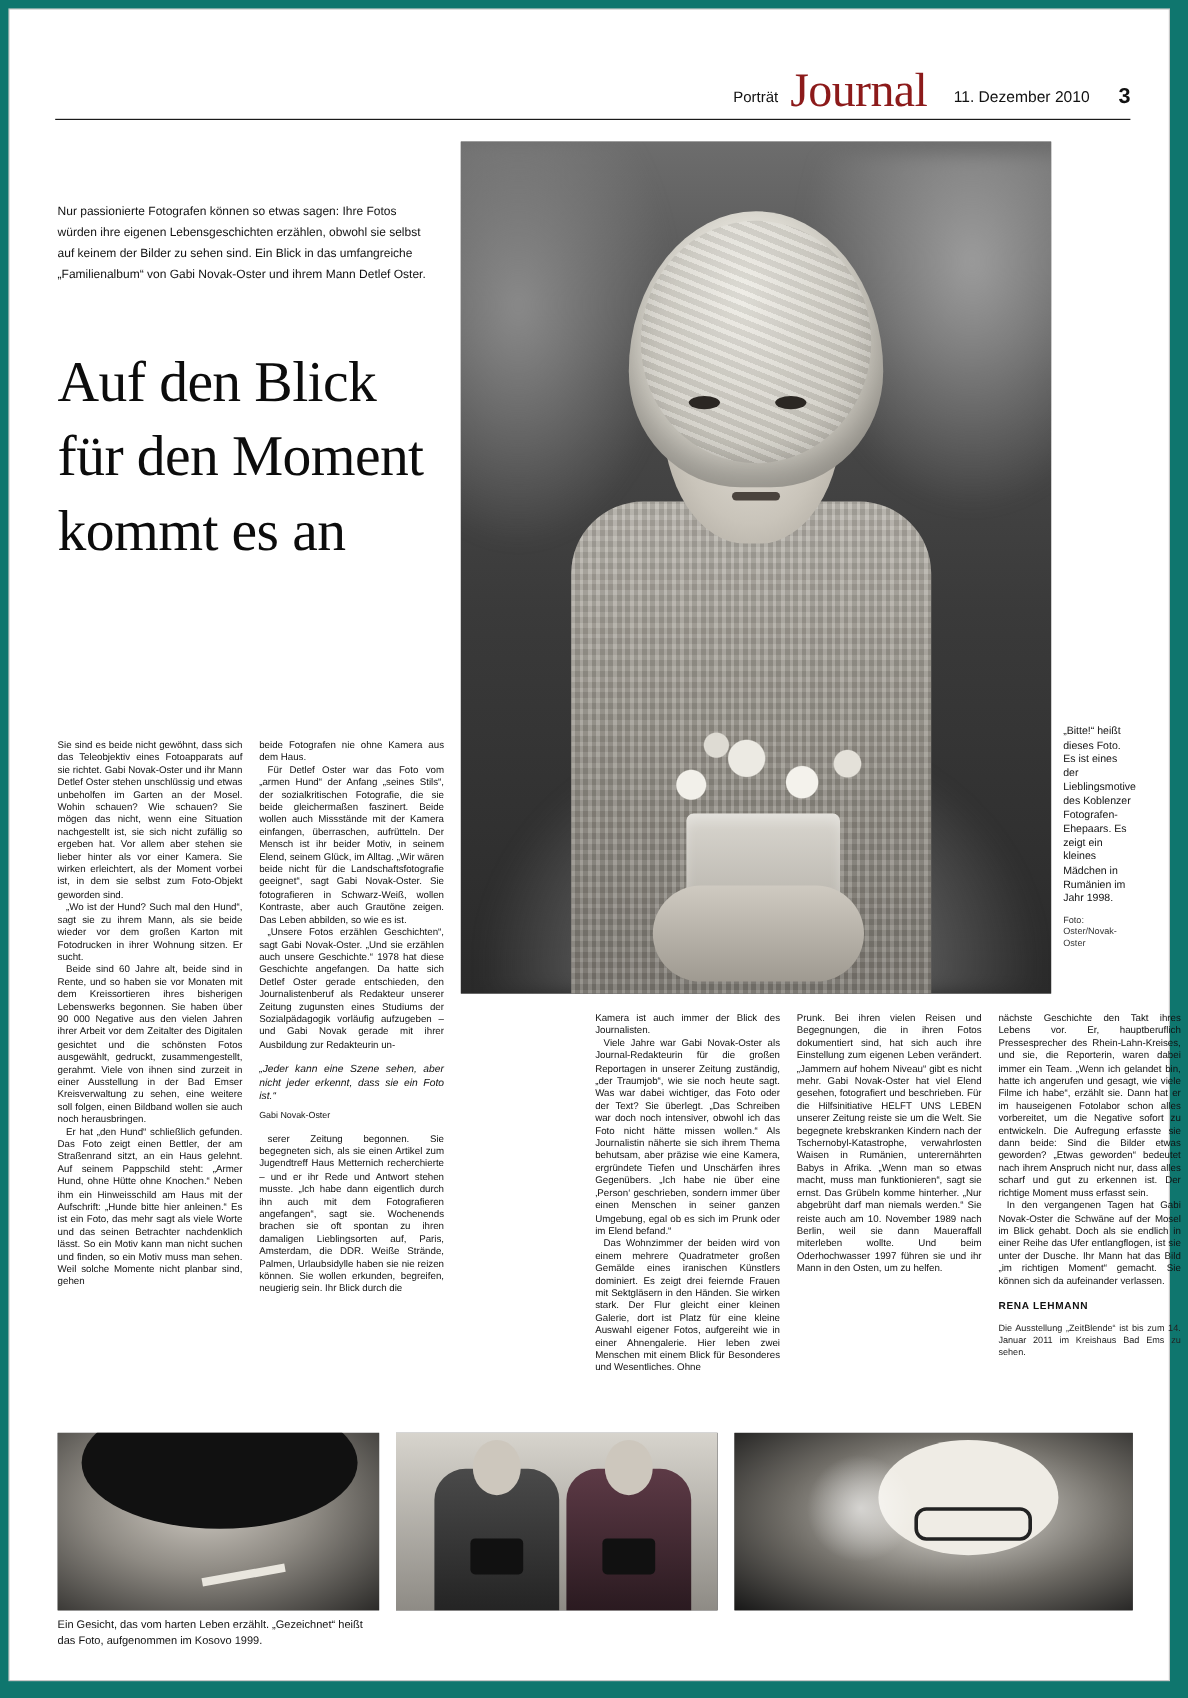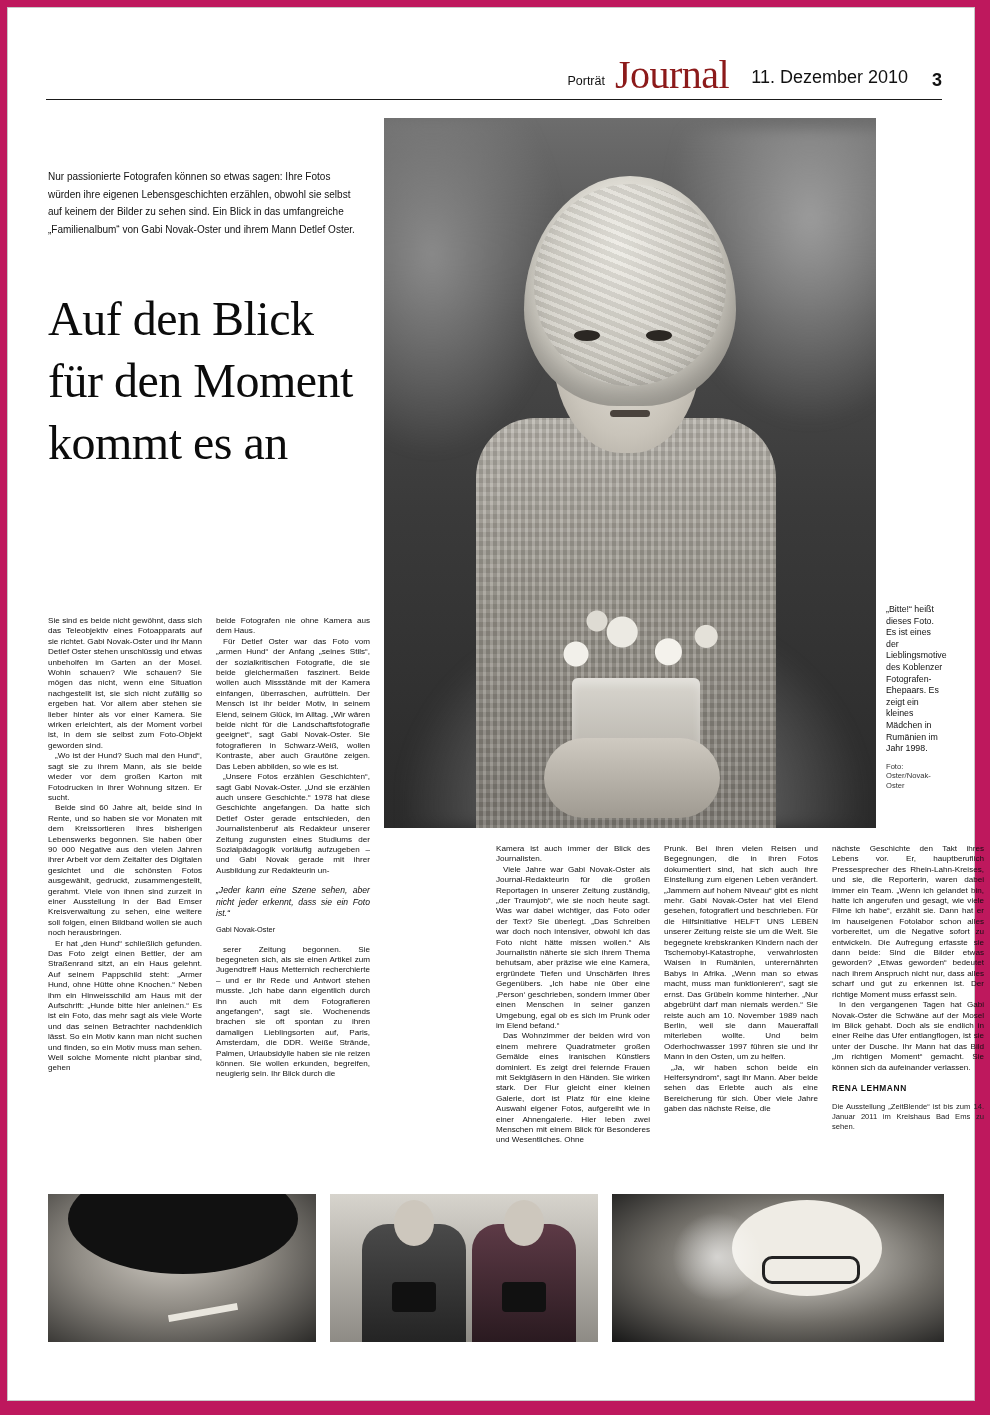--- a/index.html
+++ b/index.html
@@ -1,38 +1,38 @@
 <!DOCTYPE html>
 <html><head>
 <meta charset="utf-8">
 <style>
   html,body{margin:0;padding:0;background:#9a9a9a;}
   body{font-family:"Liberation Sans", sans-serif;}
   .page{
-    width:990px;height:1415px;background:#be185d;position:relative;
+    width:990px;height:1415px;background:#0f766e;position:relative;
     box-sizing:border-box;overflow:hidden;
   }
   .sheet{
     position:absolute;left:8px;top:8px;width:966px;height:1392px;
     background:#fff;box-shadow:0 0 0 1px #c8c8c8;box-sizing:border-box;
     padding:0;
   }
   
   .masthead{
     position:absolute;left:38px;top:40px;width:896px;height:52px;
     border-bottom:1px solid #1a1a1a;
     display:flex;align-items:flex-end;justify-content:flex-end;gap:10px;
     padding-bottom:4px;box-sizing:border-box;
   }
   .mh-left{font-size:12.5px;color:#111;padding-bottom:7px;}
   .mh-title{
     font-family:"Liberation Serif", serif;font-size:40px;line-height:40px;
     color:#8c1a1a;letter-spacing:-0.5px;
   }
-  .mh-date{font-size:18px;color:#111;padding-bottom:7px;margin-left:12px;}
+  .mh-date{font-size:13px;color:#111;padding-bottom:7px;margin-left:12px;}
   .mh-page{font-size:18px;font-weight:bold;color:#111;padding-bottom:4px;margin-left:14px;}
 
   
   .intro{
     position:absolute;left:40px;top:160px;width:310px;
     font-size:10px;line-height:17.5px;color:#111;
   }
   .headline{
     position:absolute;left:40px;top:280px;width:330px;
     font-family:"Liberation Serif", serif;
@@ -195,21 +195,20 @@
       </div>
 
       <div class="col c3">
         <p class="first">Kamera ist auch immer der Blick des Journalisten.</p>
         <p>Viele Jahre war Gabi Novak-Oster als Journal-Redakteurin für die großen Reportagen in unserer Zeitung zuständig, „der Traumjob“, wie sie noch heute sagt. Was war dabei wichtiger, das Foto oder der Text? Sie überlegt. „Das Schreiben war doch noch intensiver, obwohl ich das Foto nicht hätte missen wollen.“ Als Journalistin näherte sie sich ihrem Thema behutsam, aber präzise wie eine Kamera, ergründete Tiefen und Unschärfen ihres Gegenübers. „Ich habe nie über eine ‚Person‘ geschrieben, sondern immer über einen Menschen in seiner ganzen Umgebung, egal ob es sich im Prunk oder im Elend befand.“</p>
         <p>Das Wohnzimmer der beiden wird von einem mehrere Quadratmeter großen Gemälde eines iranischen Künstlers dominiert. Es zeigt drei feiernde Frauen mit Sektgläsern in den Händen. Sie wirken stark. Der Flur gleicht einer kleinen Galerie, dort ist Platz für eine kleine Auswahl eigener Fotos, aufgereiht wie in einer Ahnengalerie. Hier leben zwei Menschen mit einem Blick für Besonderes und Wesentliches. Ohne</p>
       </div>
 
       <div class="col c4">
         <p class="first">Prunk. Bei ihren vielen Reisen und Begegnungen, die in ihren Fotos dokumentiert sind, hat sich auch ihre Einstellung zum eigenen Leben verändert. „Jammern auf hohem Niveau“ gibt es nicht mehr. Gabi Novak-Oster hat viel Elend gesehen, fotografiert und beschrieben. Für die Hilfsinitiative HELFT UNS LEBEN unserer Zeitung reiste sie um die Welt. Sie begegnete krebskranken Kindern nach der Tschernobyl-Katastrophe, verwahrlosten Waisen in Rumänien, unterernährten Babys in Afrika. „Wenn man so etwas macht, muss man funktionieren“, sagt sie ernst. Das Grübeln komme hinterher. „Nur abgebrüht darf man niemals werden.“ Sie reiste auch am 10. November 1989 nach Berlin, weil sie dann Maueraffall miterleben wollte. Und beim Oderhochwasser 1997 führen sie und ihr Mann in den Osten, um zu helfen.</p>
-        <p>„Ja, wir haben schon beide ein Helfersyndrom“, sagt ihr Mann. Aber beide sehen das Erlebte auch als eine Bereicherung für sich. Über viele Jahre gaben das nächste Reise, die</p>
       </div>
 
       <div class="col c5">
         <p class="first">nächste Geschichte den Takt ihres Lebens vor. Er, hauptberuflich Pressesprecher des Rhein-Lahn-Kreises, und sie, die Reporterin, waren dabei immer ein Team. „Wenn ich gelandet bin, hatte ich angerufen und gesagt, wie viele Filme ich habe“, erzählt sie. Dann hat er im hauseigenen Fotolabor schon alles vorbereitet, um die Negative sofort zu entwickeln. Die Aufregung erfasste sie dann beide: Sind die Bilder etwas geworden? „Etwas geworden“ bedeutet nach ihrem Anspruch nicht nur, dass alles scharf und gut zu erkennen ist. Der richtige Moment muss erfasst sein.</p>
         <p>In den vergangenen Tagen hat Gabi Novak-Oster die Schwäne auf der Mosel im Blick gehabt. Doch als sie endlich in einer Reihe das Ufer entlangflogen, ist sie unter der Dusche. Ihr Mann hat das Bild „im richtigen Moment“ gemacht. Sie können sich da aufeinander verlassen.</p>
         <div class="author">RENA LEHMANN</div>
         <div class="expo">Die Ausstellung „ZeitBlende“ ist bis zum 14. Januar 2011 im Kreishaus Bad Ems zu sehen.</div>
       </div>
     </div>
 
@@ -230,16 +229,19 @@
         </div>
       </div>
       <div class="bp bp3">
         <div class="lady">
           <div class="hair"></div>
           <div class="glass"></div>
           <div class="smoke"></div>
         </div>
       </div>
 
+      <div class="bcap bcap1">
+        <span>Ein Gesicht, das vom harten Leben erzählt. „Gezeichnet“ heißt das Foto, aufgenommen im Kosovo 1999.</span>
+      </div>
     </div>
 
   </div>
 </div>
 
 </body></html>

